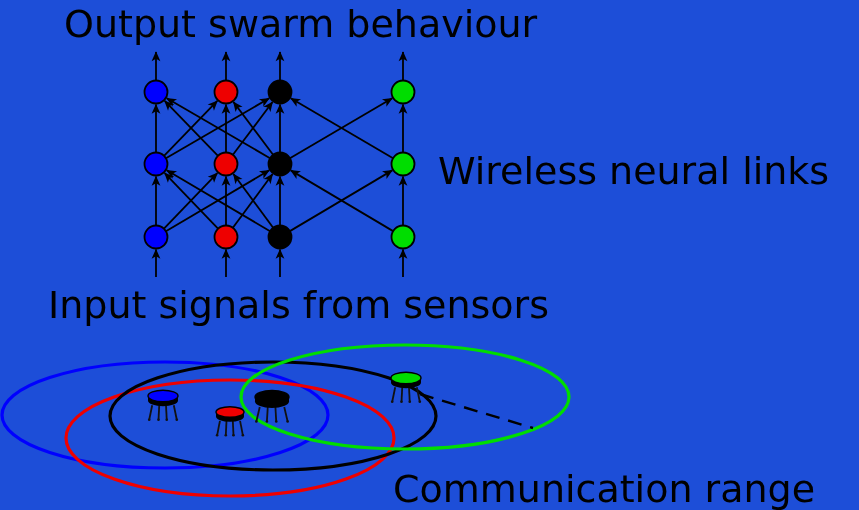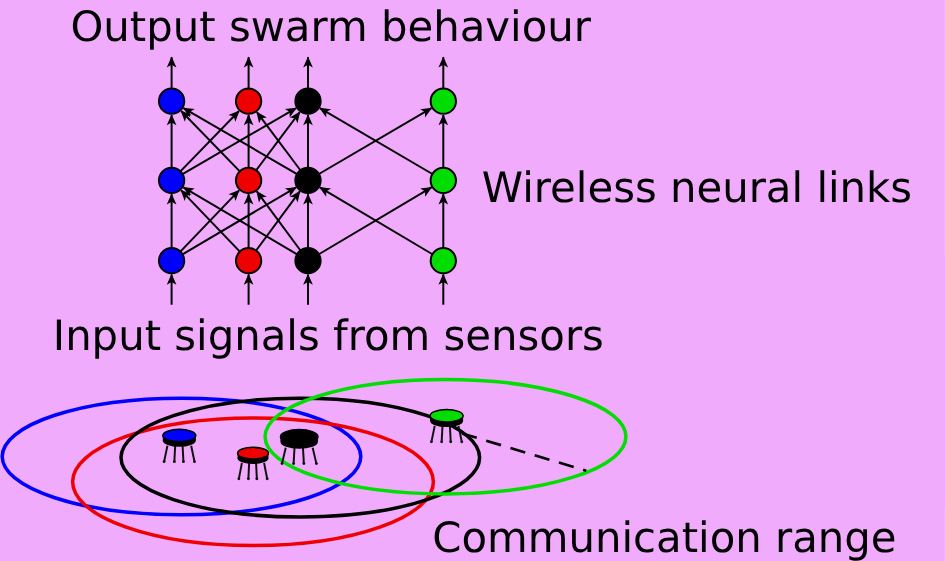--- a/index.html
+++ b/index.html
@@ -4,21 +4,21 @@
 <style>
   html, body {
     margin: 0;
     padding: 0;
     background: #ffffff;
   }
   .stage {
     position: relative;
     width: 859px;
     height: 510px;
-    background: #f0abfc;
+    background: #1d4ed8;
     overflow: hidden;
   }
   svg text {
     font-family: "DejaVu Sans", "Liberation Sans", sans-serif;
     font-size: 38px;
     fill: #000000;
   }
 </style>
 </head>
 <body>

